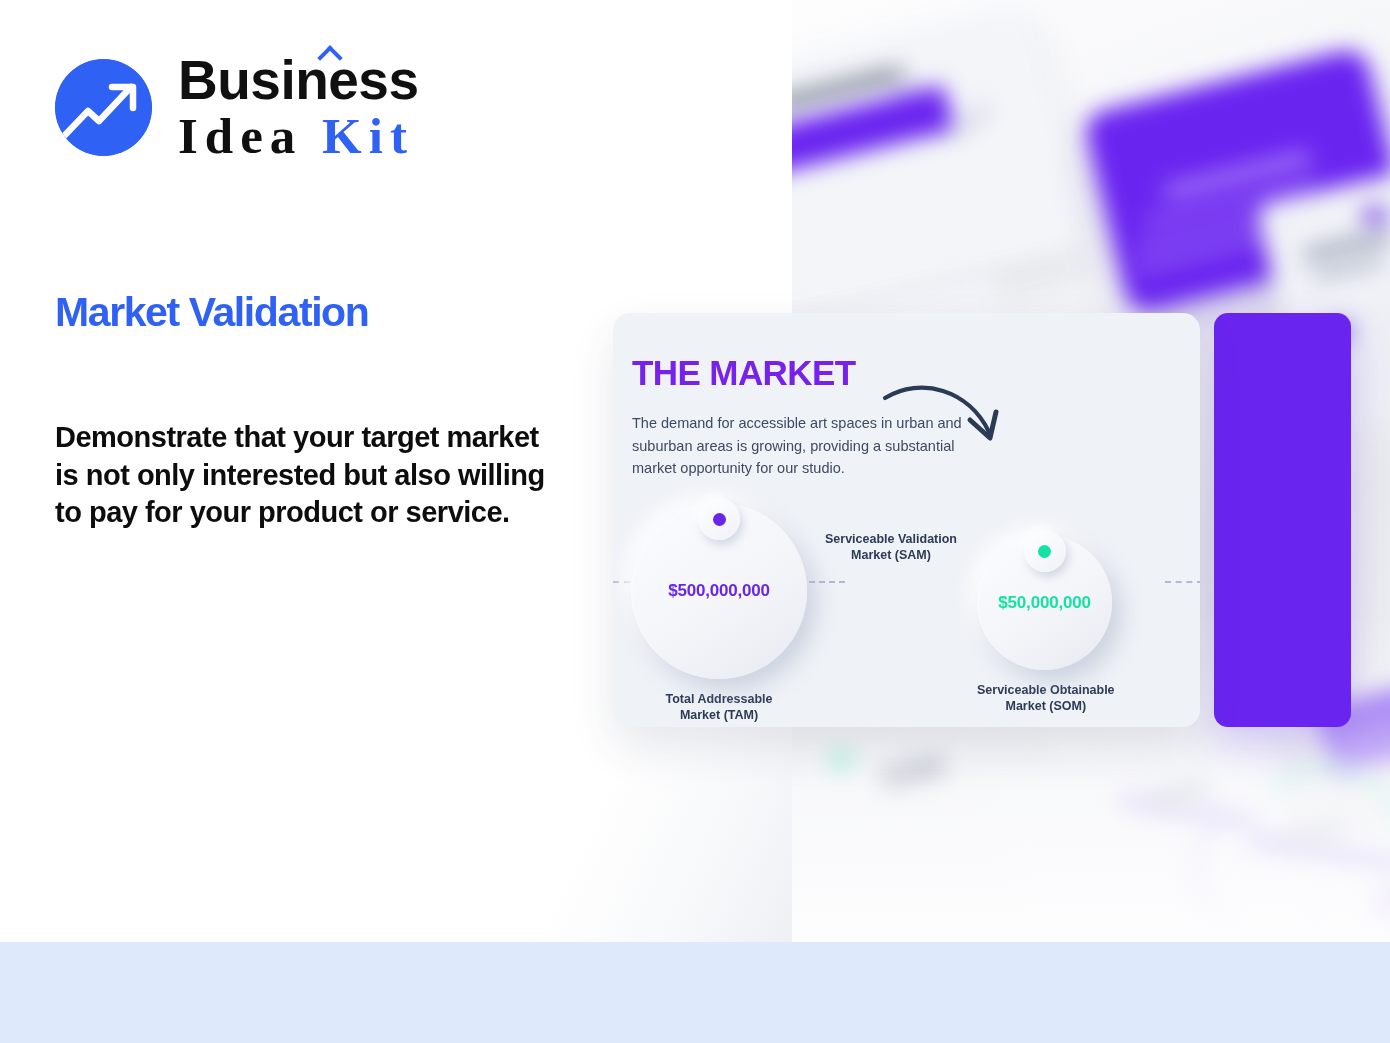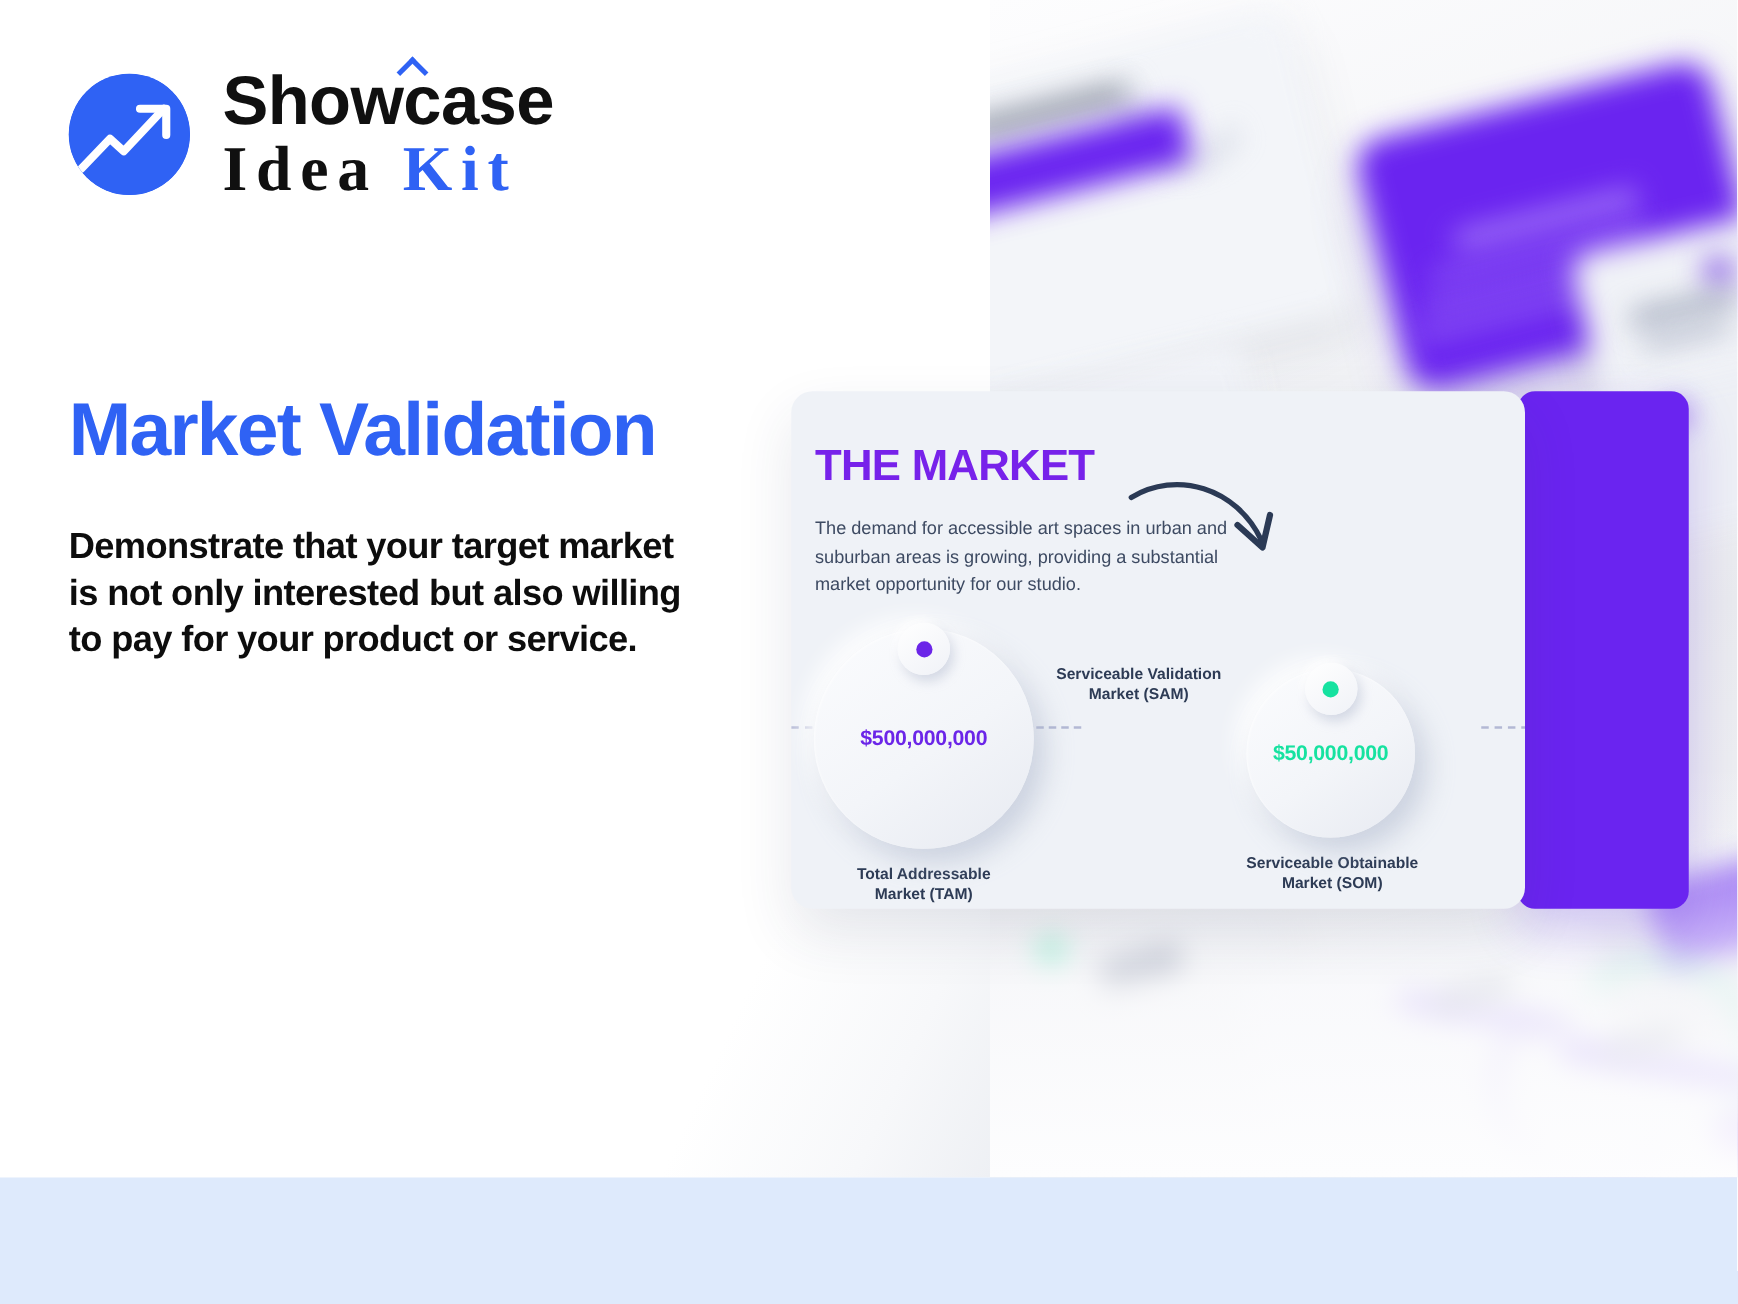--- a/index.html
+++ b/index.html
@@ -171,34 +171,34 @@
   }
   .logo-line2 {
     font-size: 51px; font-weight: 700; color: #101010;
     letter-spacing: 7px; line-height: 1.05; margin-top: 2px;
     font-family: "Liberation Serif", serif;
   }
   .logo-kit { color: #2f62f4; }
 
   
   .headline {
-    position: absolute; left: 55px; top: 312px;
-    font-size: 60px; font-weight: 700; color: #2f62f4;
+    position: absolute; left: 55px; top: 291px;
+    font-size: 41px; font-weight: 700; color: #2f62f4;
     letter-spacing: -1.4px; line-height: 1.05;
   }
   .body-block { position: absolute; left: 55px; top: 419px; width: 510px; }
   .body-para {
     font-size: 29px; font-weight: 700; color: #0d0d0d;
     line-height: 1.3; letter-spacing: -0.5px;
   }
   .body-para + .body-para { margin-top: 38px; text-align: center; }
 
   
   .market-card {
-    position: absolute; left: 633px; top: 313px;
+    position: absolute; left: 613px; top: 313px;
     width: 587px; height: 414px;
     background: #eff2f7; border-radius: 17px;
     box-shadow: 0 20px 46px rgba(45,58,90,.11);
     overflow: hidden;
   }
   .market-title {
     position: absolute; left: 19px; top: 40px;
     font-size: 35px; font-weight: 700; color: #7722ea;
     letter-spacing: -0.6px;
   }
@@ -314,21 +314,21 @@
   <div class="logo">
     <div class="logo-mark">
       <svg width="97" height="97" viewBox="0 0 97 97">
         <circle cx="48.5" cy="48.5" r="48.5" fill="#2f62f4"></circle>
         <path d="M10 76 L33 52 L44 62 L76 28" stroke="#ffffff" stroke-width="6.5" fill="none" stroke-linecap="round" stroke-linejoin="round"></path>
         <path d="M57 28 L78 28 L78 49" stroke="#ffffff" stroke-width="6.5" fill="none" stroke-linecap="round" stroke-linejoin="round"></path>
       </svg>
     </div>
     <div class="logo-words">
       <div class="logo-line1">
-        <span>Showcase</span>
+        <span>Business</span>
         <span class="logo-caret"></span>
       </div>
       <div class="logo-line2">
         <span>Idea</span>
         <span class="logo-kit">Kit</span>
       </div>
     </div>
   </div>
 
   <h1 class="headline">Market Validation</h1>

